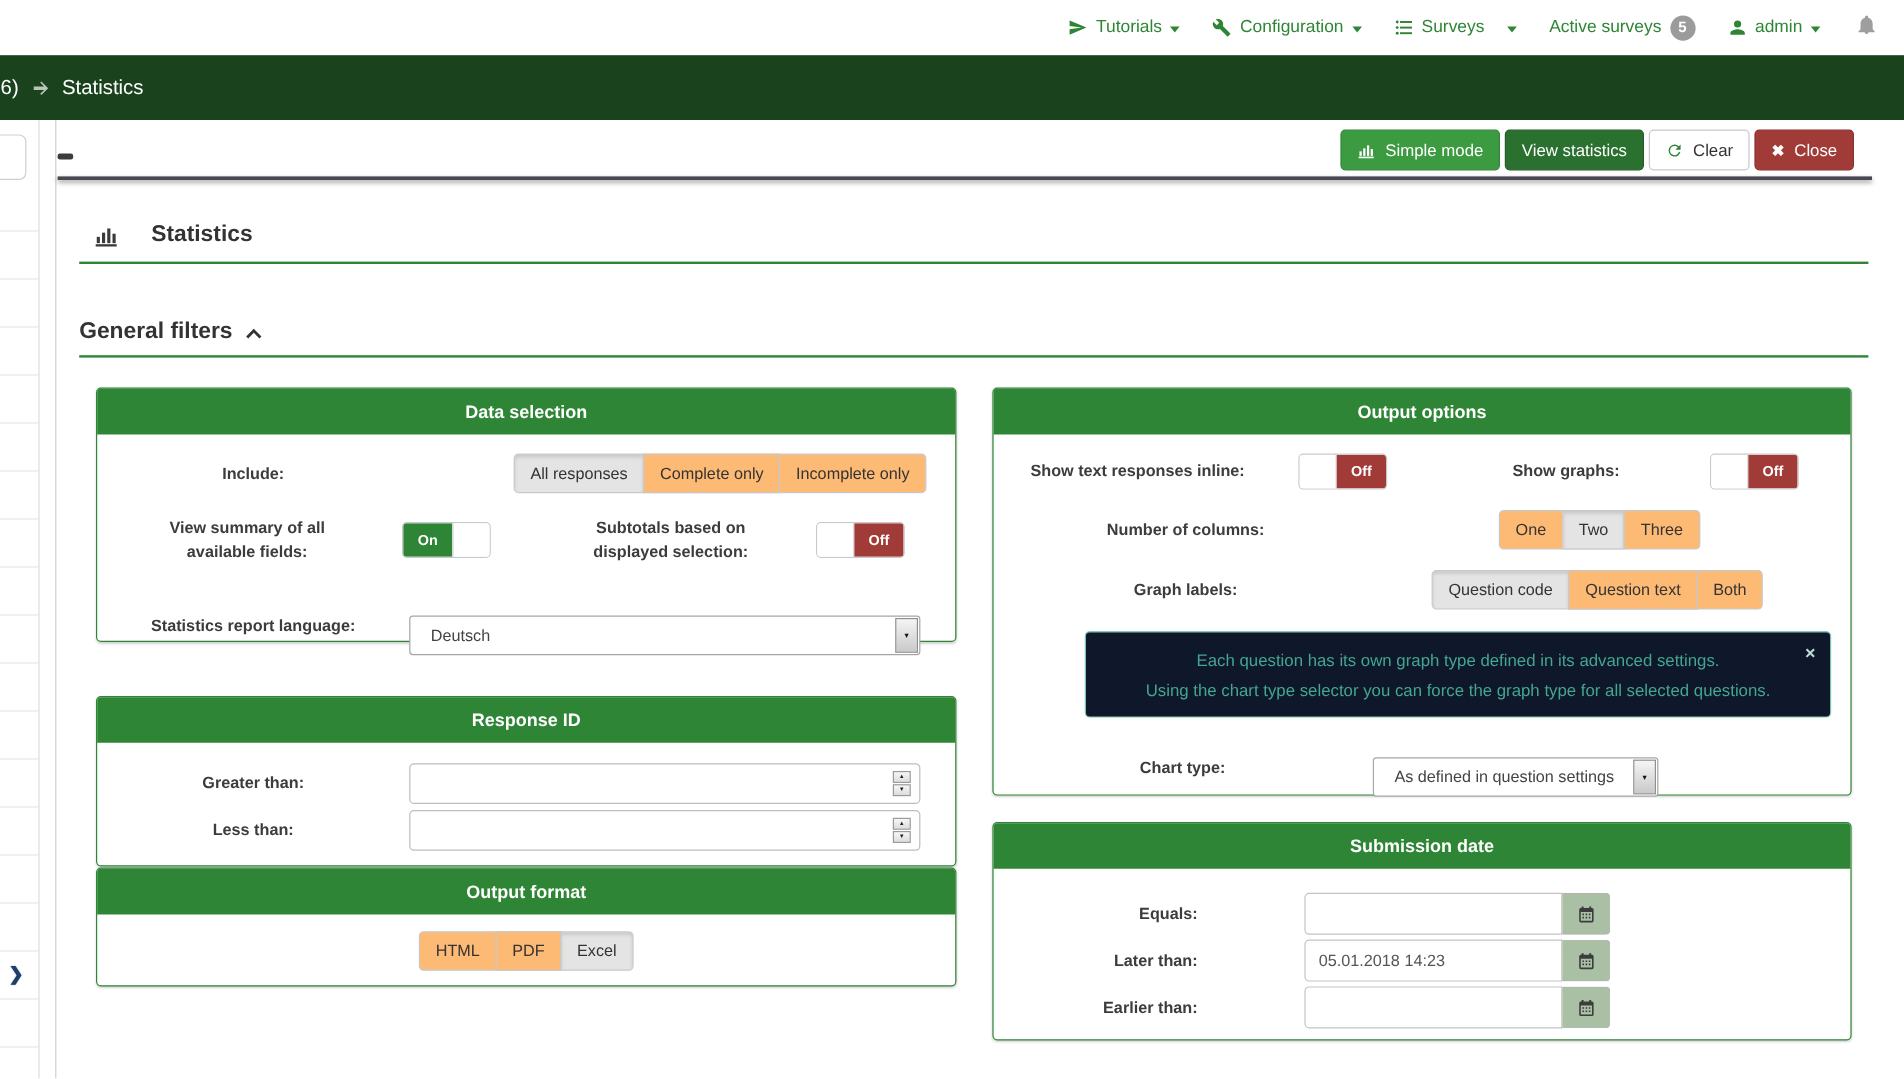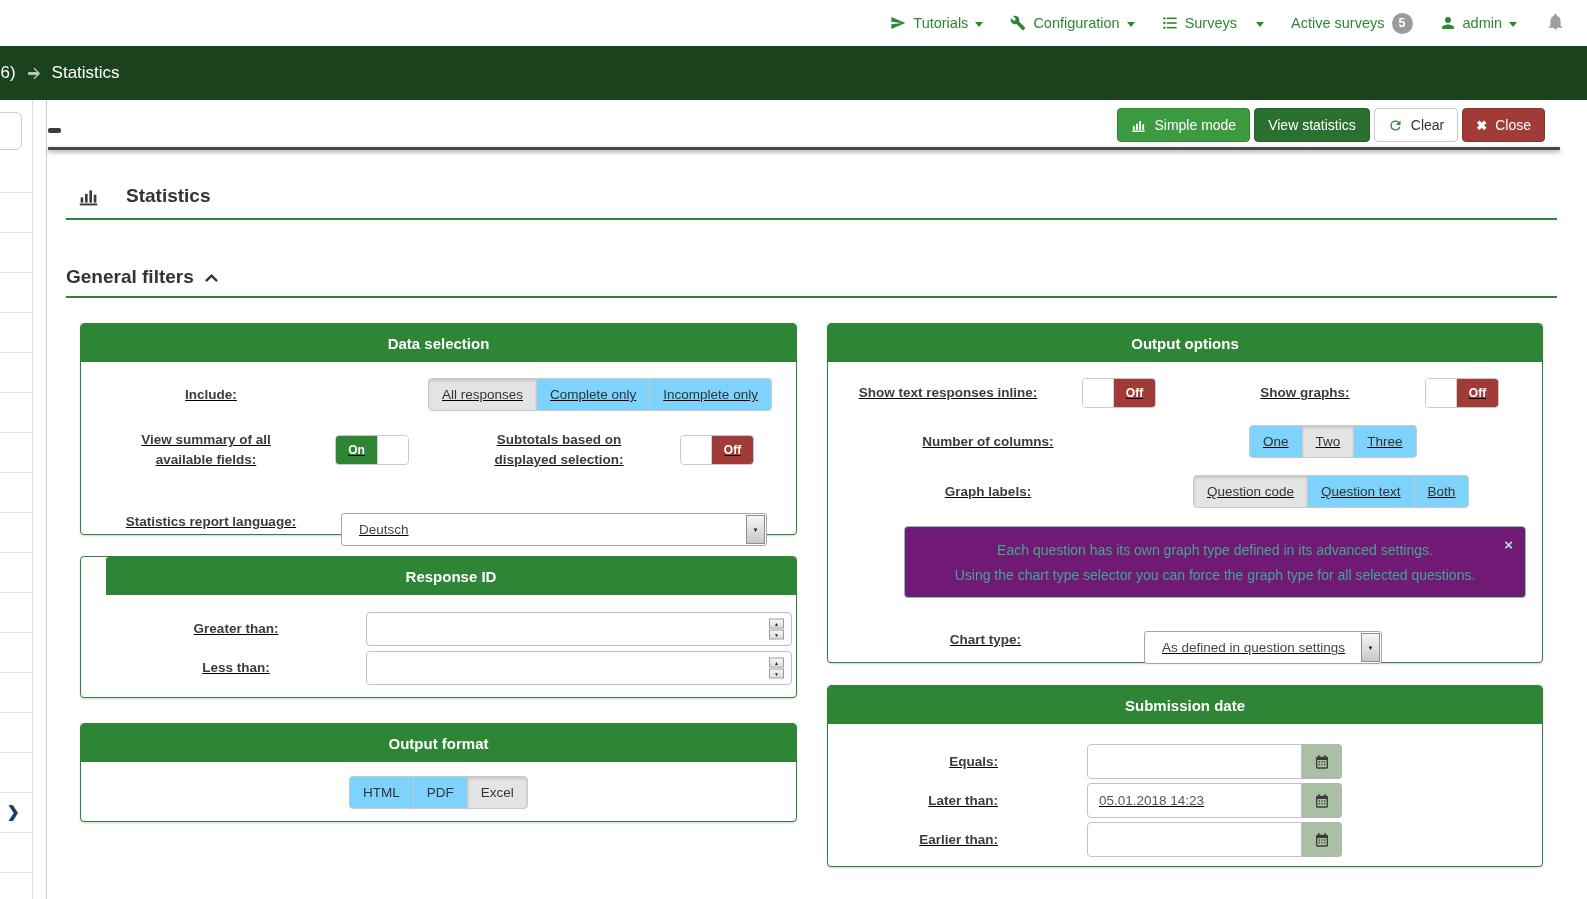--- a/index.html
+++ b/index.html
@@ -52,27 +52,27 @@
   .h1 { font-size:19px; font-weight:700; color:#333; }
   .rule { position:absolute; left:66px; right:30px; height:2px; background:#2e8535; }
   .rule1 { top:218px; } .rule2 { top:296px; }
   .gen-head { position:absolute; top:266px; left:66px; display:flex; align-items:center; gap:9px; cursor:pointer; }
   .gen-head svg { width:17px; height:17px; fill:#333; }
 
   
   .panel { position:absolute; background:#fff; border:1px solid #2e8535; border-radius:4px; box-shadow:0 1px 2px rgba(0,0,0,.18); }
   .panel-h { height:38px; background:#2e8535; color:#fff; font-size:15px; font-weight:700; display:flex; align-items:center; justify-content:center; border-radius:3px 3px 0 0; }
   .pbody { position:relative; }
-  .row { display:flex; align-items:center;text-decoration:underline; }
+  .row { display:flex; align-items:center; }
   .lbl { font-weight:700; color:#3c3c3c; font-size:13.5px; line-height:1.45; text-align:center; }
   .lbl.r { text-align:right; }
 
   
   .bgroup { display:inline-flex; }
-  .bg-btn { height:33px; padding:0 13px; background:#7dd3fc; border:1px solid #c9c9c9; margin-left:-1px; font-size:13.5px; color:#333; display:flex; align-items:center; cursor:pointer; white-space:nowrap; }
+  .bg-btn { height:33px; padding:0 13px; background:#fdba74; border:1px solid #c9c9c9; margin-left:-1px; font-size:13.5px; color:#333; display:flex; align-items:center; cursor:pointer; white-space:nowrap; }
   .bg-btn:first-child { border-radius:4px 0 0 4px; margin-left:0; }
   .bg-btn:last-child { border-radius:0 4px 4px 0; }
   .bg-btn.sel { background:#e4e4e4; box-shadow:inset 0 2px 3px rgba(0,0,0,.13); }
 
   
   .toggle { width:74px; height:30px; border:1px solid #c9c9c9; border-radius:4px; display:flex; overflow:hidden; background:#fff; cursor:pointer; flex:none; }
   .tseg { display:flex; align-items:center; justify-content:center; font-size:12px; font-weight:700; color:#fff; width:57%; }
   .tseg.green { background:#2e8535; }
   .tseg.red { background:#a03b38; }
   .tknob { width:43%; background:#fff; }
@@ -83,21 +83,21 @@
   .selbox { position:relative; height:33px; background:#fff; border:1px solid #a6a6a6; border-radius:3px; display:flex; align-items:center; padding-left:17px; font-size:13.5px; color:#444; cursor:pointer;margin-top:16px; }
   .selarrow { position:absolute; top:1px; right:1px; bottom:1px; width:19px; background:linear-gradient(#f5f5f5,#c9c9c9); border:1px solid #8f8f8f; display:flex; align-items:center; justify-content:center; font-size:7px; color:#111; }
 
   
   .numwrap { position:relative; }
   .numwrap input { width:100%; height:34px; border:1px solid #bdbdbd; border-radius:4px; padding:0 28px 0 10px; font-size:13.5px; color:#444; }
   .spin { position:absolute; right:8px; top:50%; transform:translateY(-50%); display:flex; flex-direction:column; gap:1px; }
   .spin .sp { width:15px; height:10px; font-size:5px; line-height:9px; text-align:center; border:1px solid #9a9a9a; background:linear-gradient(#f7f7f7,#dcdcdc); color:#222; cursor:pointer; }
 
   
-  .alert { position:absolute; border:1px solid #7cc5b2; border-radius:4px; color:#43a690; font-size:14px; text-align:center; padding-top:11px; line-height:25px; background:#701a75; }
+  .alert { position:absolute; border:1px solid #7cc5b2; border-radius:4px; color:#43a690; font-size:14px; text-align:center; padding-top:11px; line-height:25px; background:#0f172a; }
   .alert .x { position:absolute; right:12px; top:5px; color:#b9ded4; font-weight:700; font-size:15px; cursor:pointer; }
 
   
   .dgroup { display:flex; }
   .dgroup input { width:215px; height:35px; border:1px solid #c3c3c3; border-radius:4px 0 0 4px; padding:0 11px; font-size:13.5px; color:#555; }
   .addon { width:40px; height:35px; background:#a9c0a5; border:1px solid #b3b3b3; border-left:none; border-radius:0 4px 4px 0; display:flex; align-items:center; justify-content:center; cursor:pointer; }
   .addon svg { width:16px; height:16px; fill:#3c3c3c; }
 </style>
 </head>
 <body>
@@ -263,21 +263,21 @@
       <div class="row" style="margin-top:28px;">
         <div class="lbl" style="width:260px;">Statistics report language:</div>
         <div class="selbox" style="width:426px;">
           <span>Deutsch</span>
           <span class="selarrow">▾</span>
         </div>
       </div>
     </div>
   </div>
 
-  <div class="panel" style="left:80px;top:556px;width:717px;height:142px;padding-left:25px;">
+  <div class="panel" style="left:80px;top:580px;width:717px;height:142px;">
     <div class="panel-h">Response ID</div>
     <div class="pbody">
       <div class="row" style="margin-top:17px;">
         <div class="lbl" style="width:260px;">Greater than:</div>
         <div class="numwrap" style="width:426px;">
           <input value="" style="">
           <div class="spin">
             <div class="sp">▲</div>
             <div class="sp">▼</div>
           </div>

